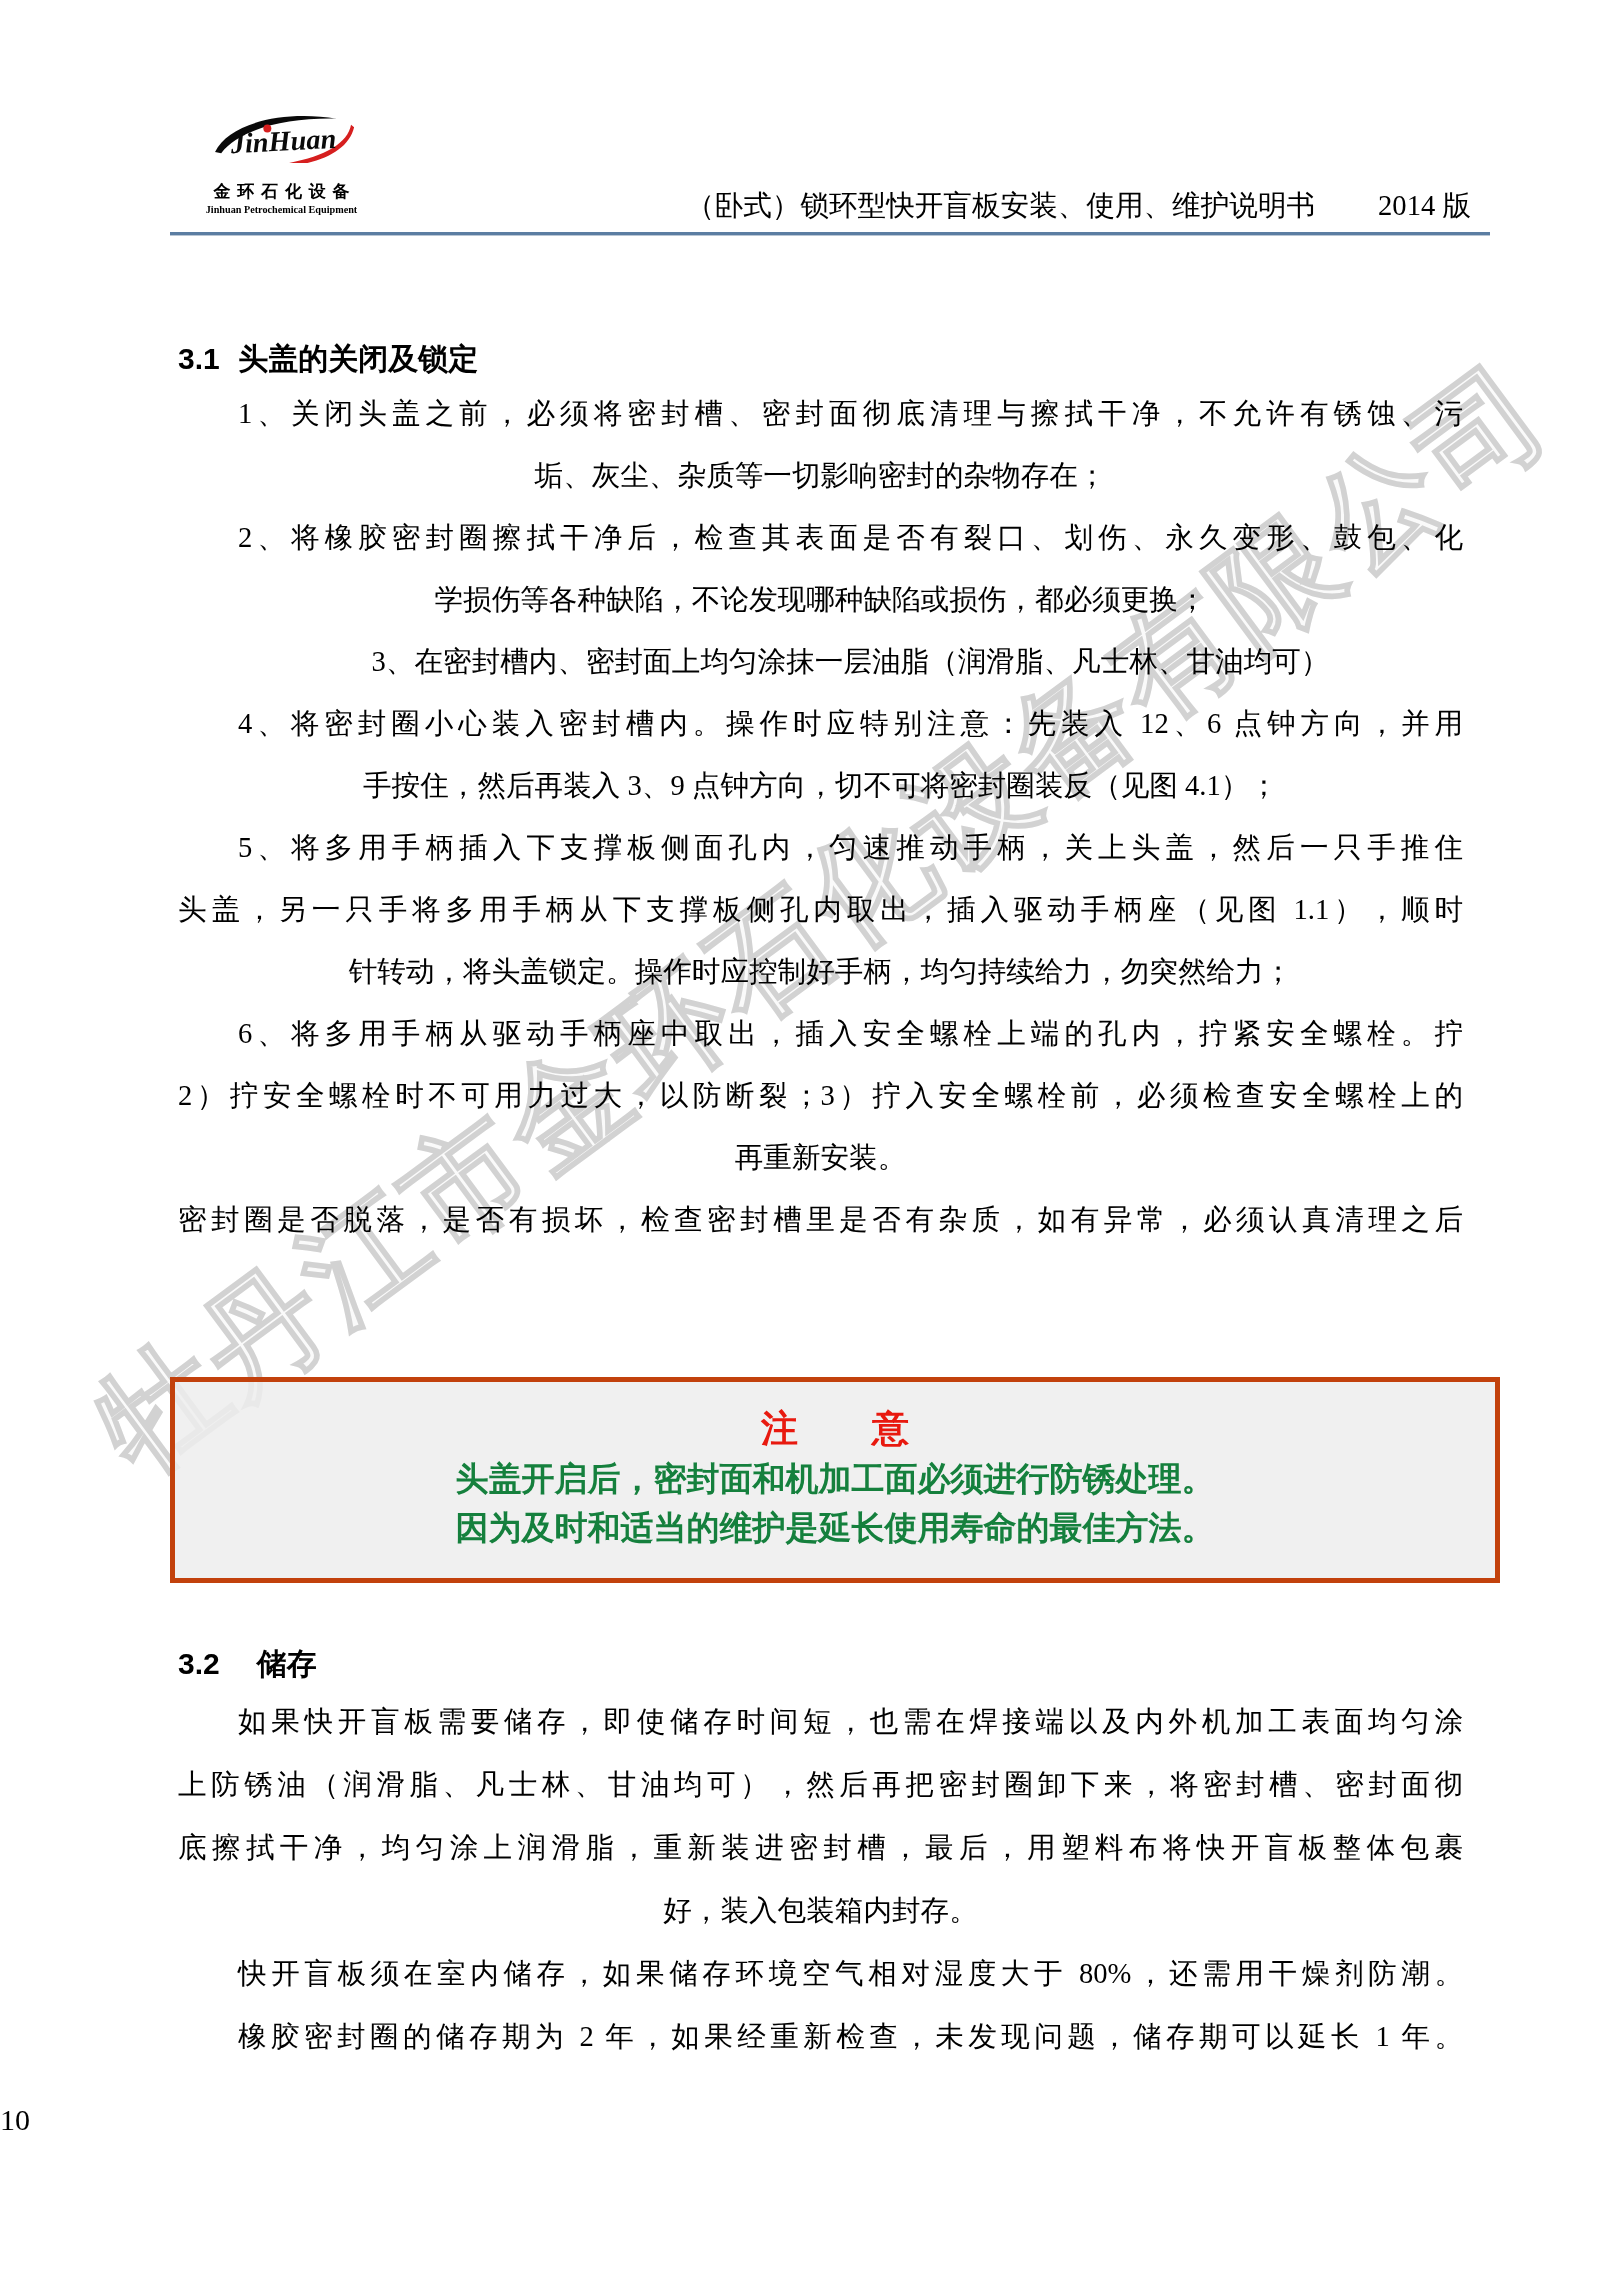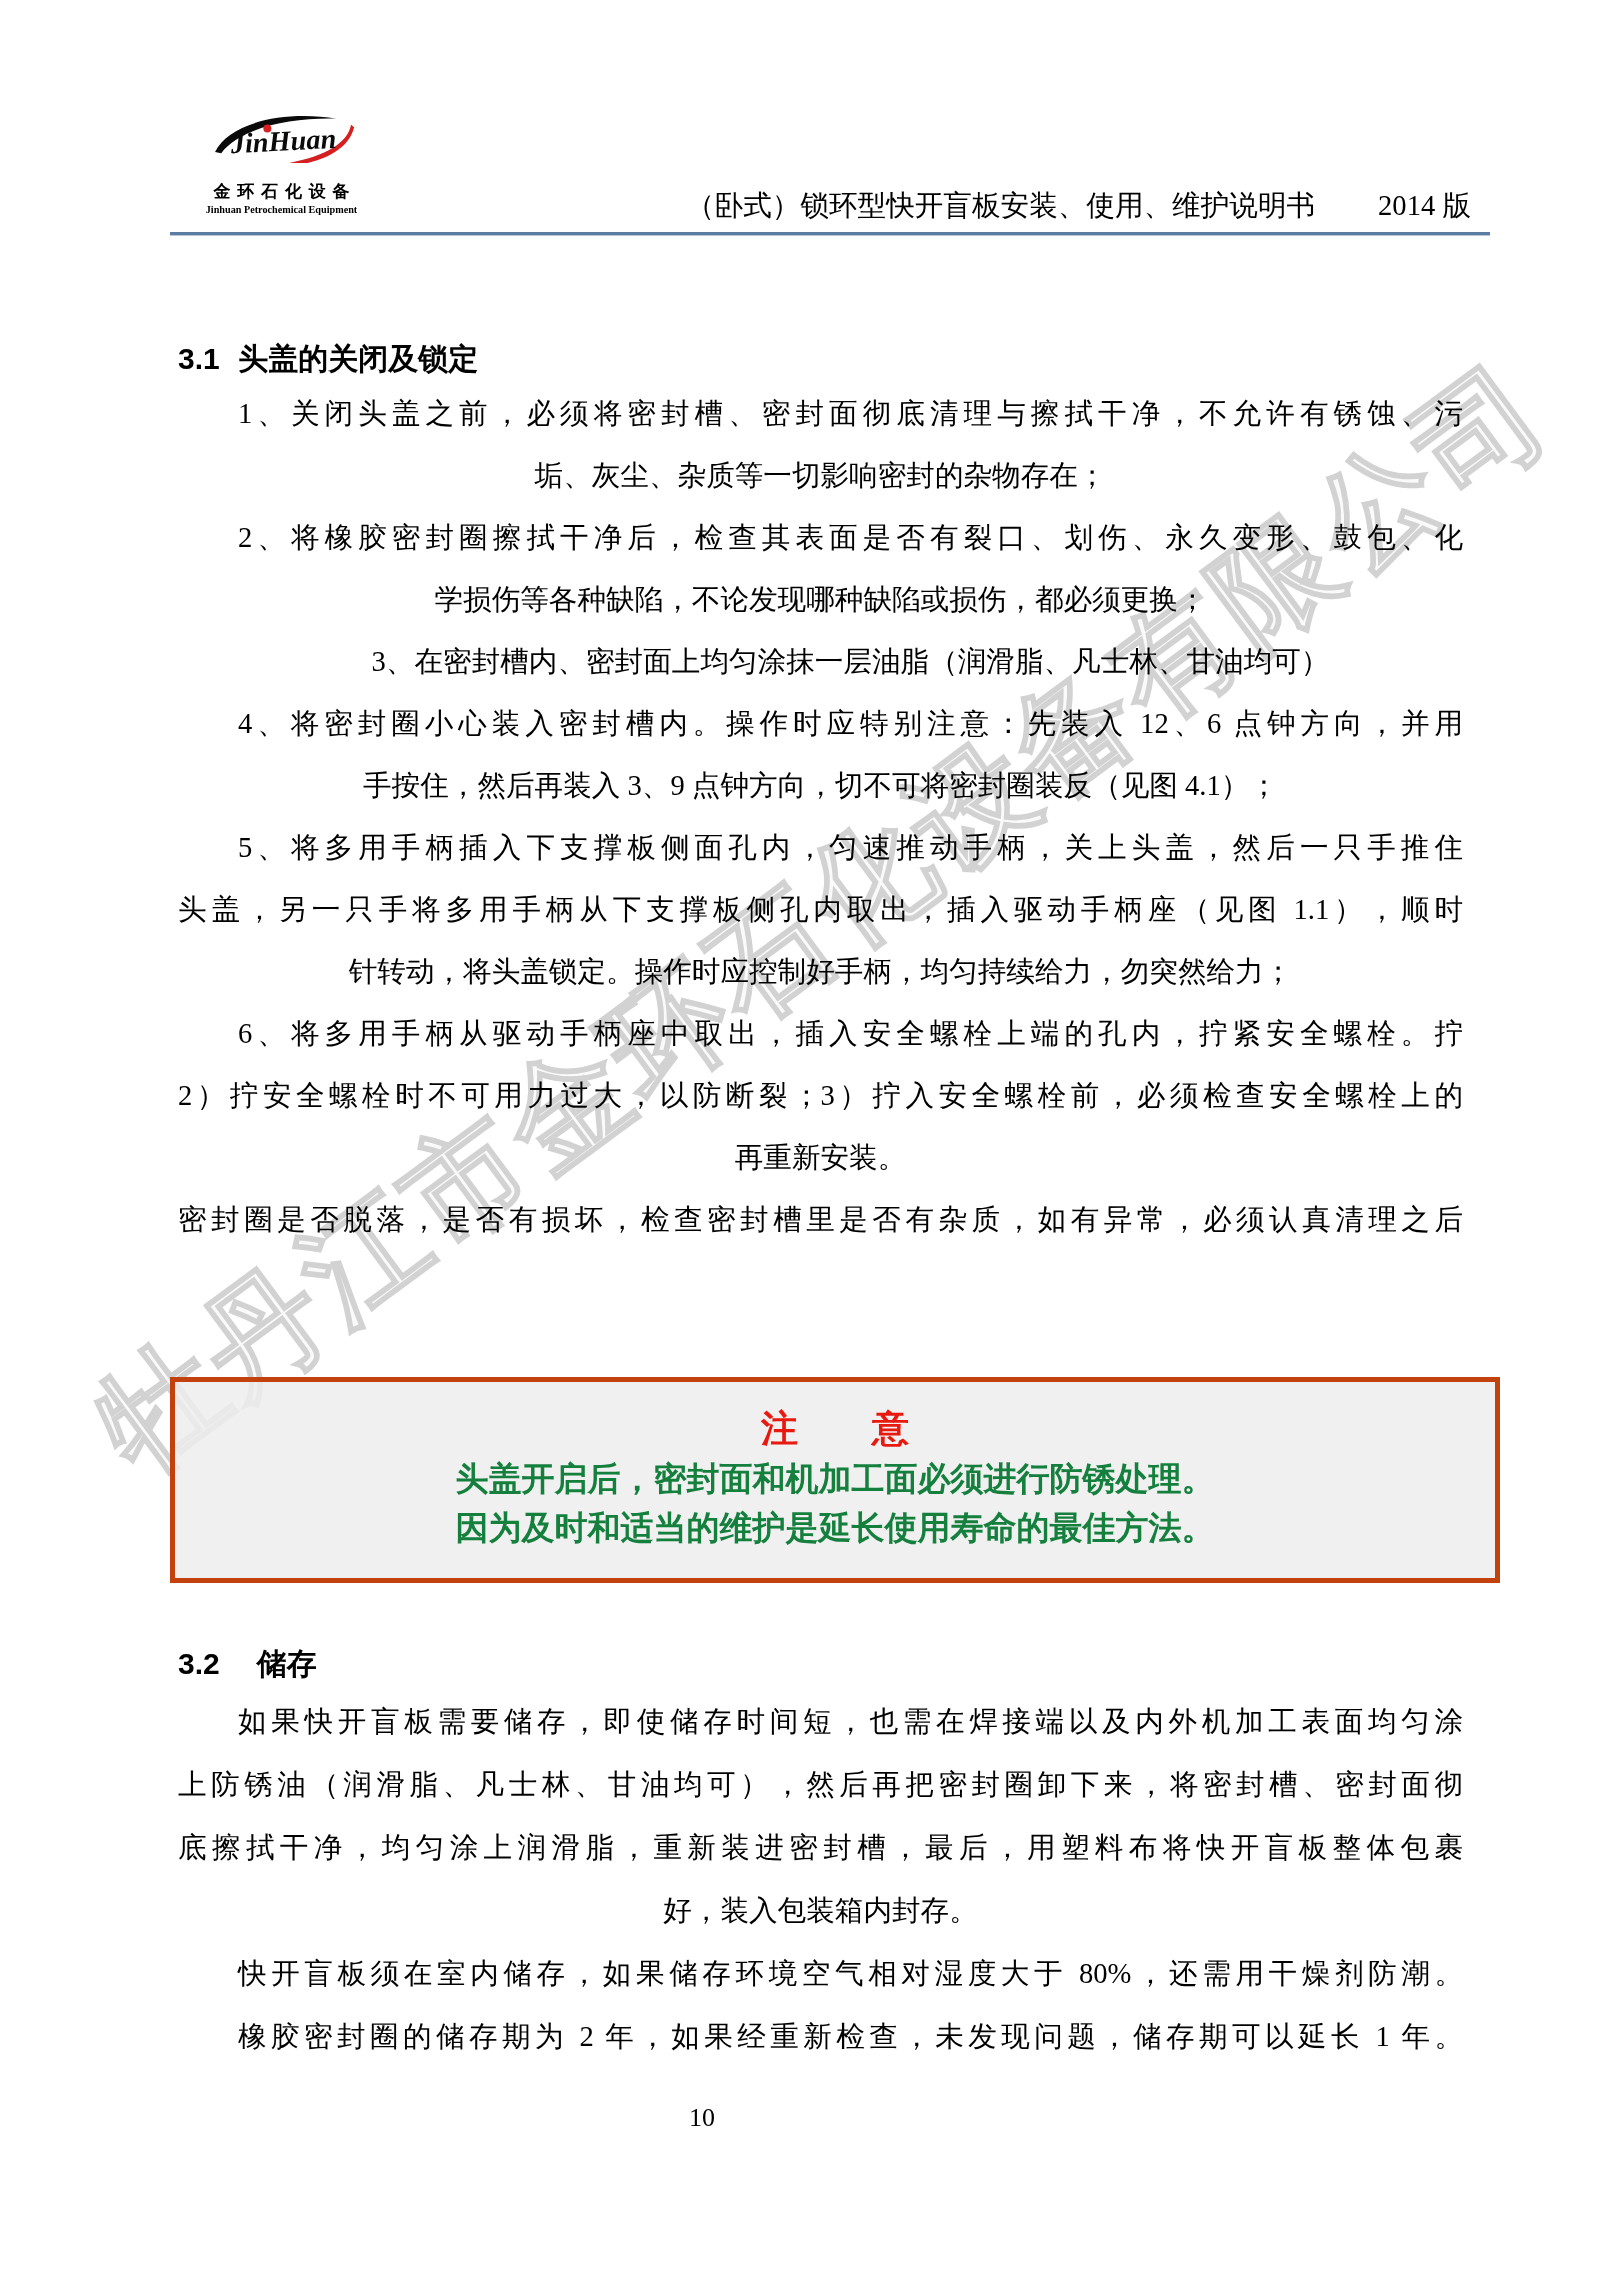--- a/index.html
+++ b/index.html
@@ -91,21 +91,21 @@
   }
   .notice-line {
     font-family:"Liberation Sans","DejaVu Sans",sans-serif;
     font-weight:bold; font-size:33px; line-height:49px; color:#15803d;
   }
   .notice-line:first-of-type { margin-top:13.7px; }
 
   
   .page-number {
     position:absolute; left:0; top:2103px; width:1404px;
-    text-align:center; font-size:26px;
+    text-align:left; font-size:30px;
   }
 </style>
 </head>
 <body>
 
 <div class="watermark">牡丹江市金环石化设备有限公司</div>
 
 <div class="content">
 
   <div class="logo">

